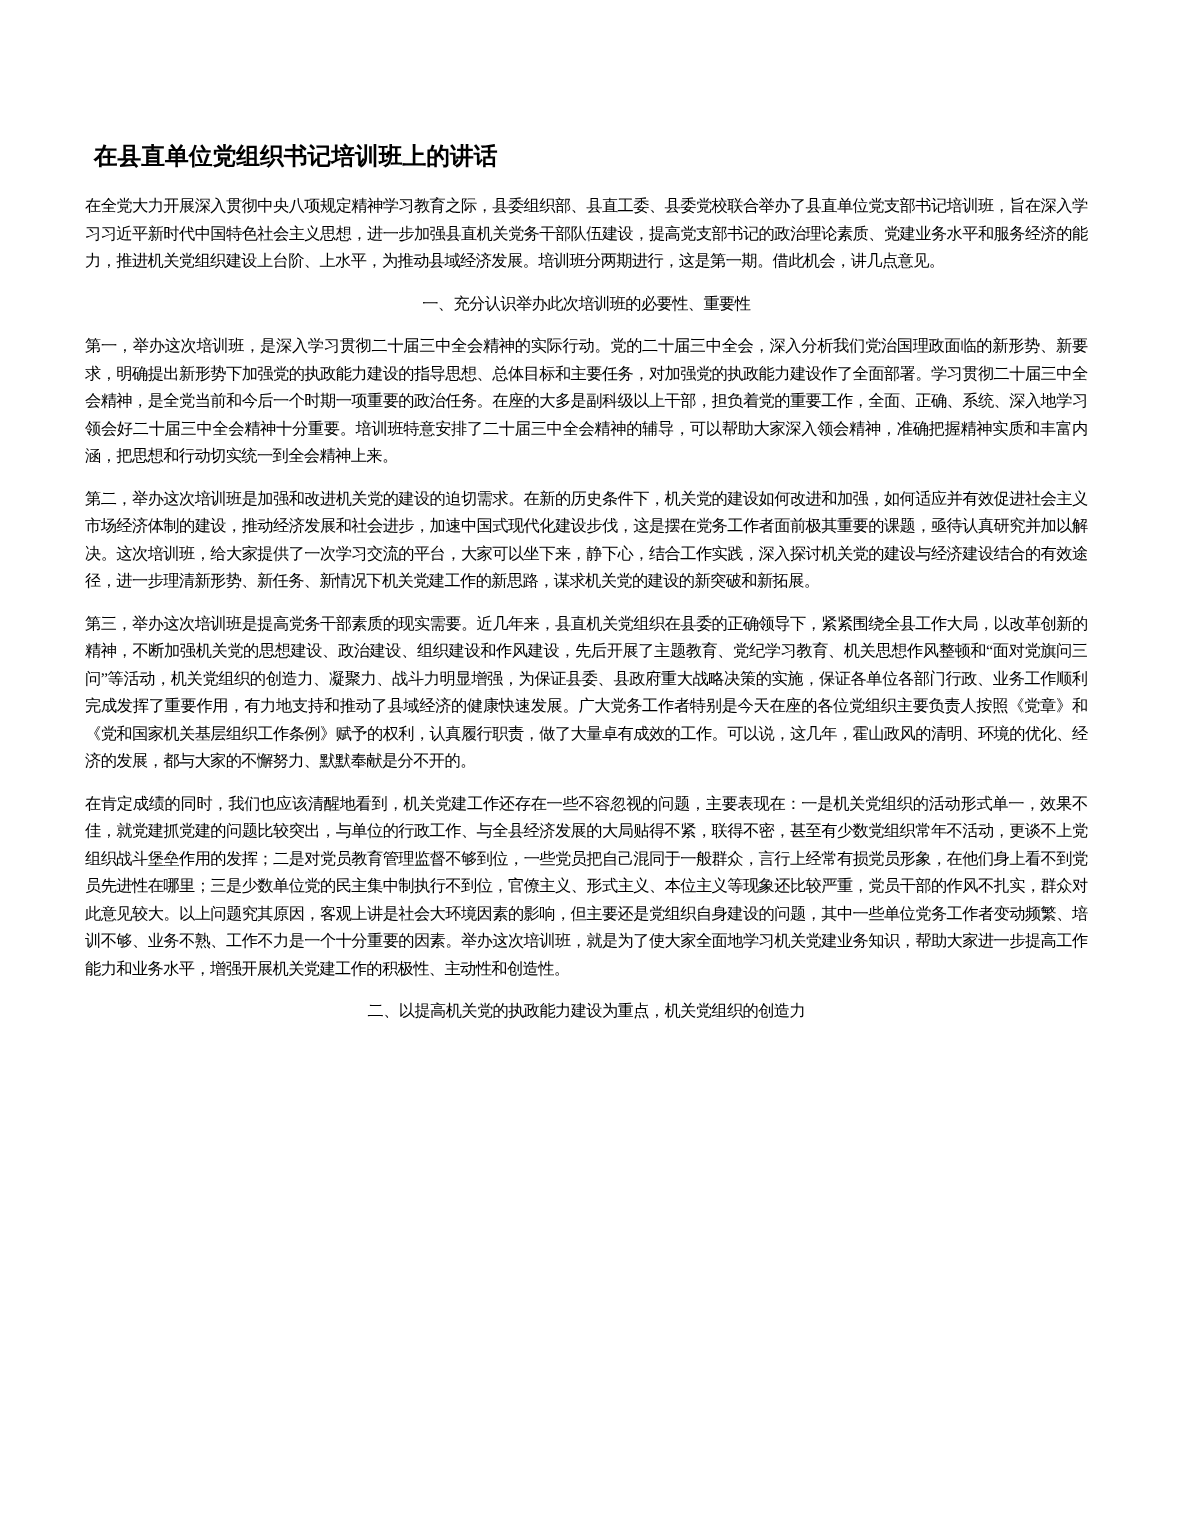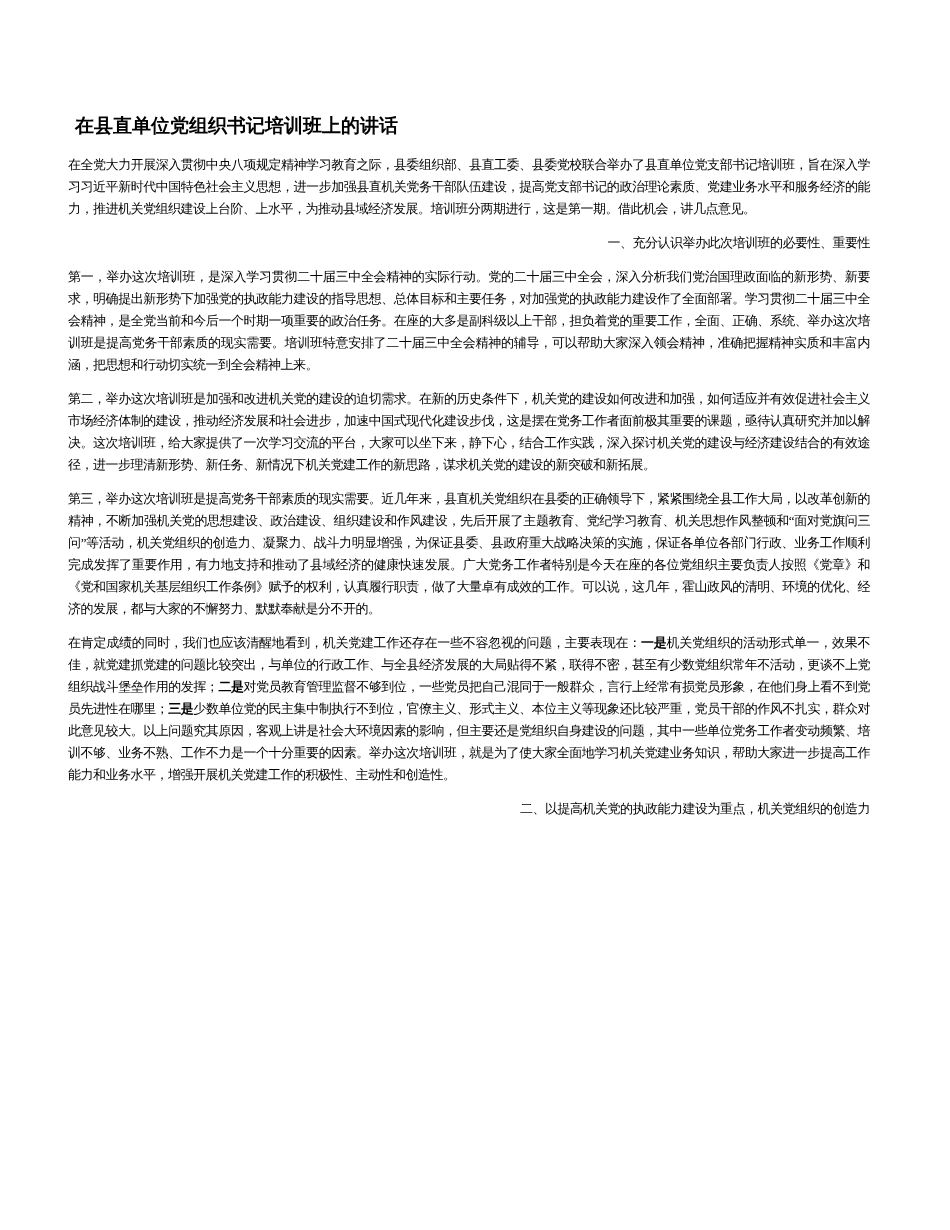--- a/index.html
+++ b/index.html
@@ -32,38 +32,38 @@
   .body-para {
     font-size: 13px;
     line-height: 22px;
     letter-spacing: -0.5px;
     text-align: justify;
     text-justify: inter-ideograph;
     margin: 0 0 12px 0;
     word-break: normal;
   }
   .heading-para {
-    text-align: right;
+    text-align: center;
   }
   .body-para b {
-    font-weight: bold;
+    font-weight: normal;
   }
 </style>
 </head>
 <body>
 
 <div class="page">
 
   <h1 class="doc-title">在县直单位党组织书记培训班上的讲话</h1>
 
   <p class="body-para">在全党大力开展深入贯彻中央八项规定精神学习教育之际，县委组织部、县直工委、县委党校联合举办了县直单位党支部书记培训班，旨在深入学习习近平新时代中国特色社会主义思想，进一步加强县直机关党务干部队伍建设，提高党支部书记的政治理论素质、党建业务水平和服务经济的能力，推进机关党组织建设上台阶、上水平，为推动县域经济发展。培训班分两期进行，这是第一期。借此机会，讲几点意见。</p>
 
   <p class="body-para heading-para">一、充分认识举办此次培训班的必要性、重要性</p>
 
-  <p class="body-para">第一，举办这次培训班，是深入学习贯彻二十届三中全会精神的实际行动。党的二十届三中全会，深入分析我们党治国理政面临的新形势、新要求，明确提出新形势下加强党的执政能力建设的指导思想、总体目标和主要任务，对加强党的执政能力建设作了全面部署。学习贯彻二十届三中全会精神，是全党当前和今后一个时期一项重要的政治任务。在座的大多是副科级以上干部，担负着党的重要工作，全面、正确、系统、举办这次培训班是提高党务干部素质的现实需要。培训班特意安排了二十届三中全会精神的辅导，可以帮助大家深入领会精神，准确把握精神实质和丰富内涵，把思想和行动切实统一到全会精神上来。</p>
+  <p class="body-para">第一，举办这次培训班，是深入学习贯彻二十届三中全会精神的实际行动。党的二十届三中全会，深入分析我们党治国理政面临的新形势、新要求，明确提出新形势下加强党的执政能力建设的指导思想、总体目标和主要任务，对加强党的执政能力建设作了全面部署。学习贯彻二十届三中全会精神，是全党当前和今后一个时期一项重要的政治任务。在座的大多是副科级以上干部，担负着党的重要工作，全面、正确、系统、深入地学习领会好二十届三中全会精神十分重要。培训班特意安排了二十届三中全会精神的辅导，可以帮助大家深入领会精神，准确把握精神实质和丰富内涵，把思想和行动切实统一到全会精神上来。</p>
 
   <p class="body-para">第二，举办这次培训班是加强和改进机关党的建设的迫切需求。在新的历史条件下，机关党的建设如何改进和加强，如何适应并有效促进社会主义市场经济体制的建设，推动经济发展和社会进步，加速中国式现代化建设步伐，这是摆在党务工作者面前极其重要的课题，亟待认真研究并加以解决。这次培训班，给大家提供了一次学习交流的平台，大家可以坐下来，静下心，结合工作实践，深入探讨机关党的建设与经济建设结合的有效途径，进一步理清新形势、新任务、新情况下机关党建工作的新思路，谋求机关党的建设的新突破和新拓展。</p>
 
   <p class="body-para">第三，举办这次培训班是提高党务干部素质的现实需要。近几年来，县直机关党组织在县委的正确领导下，紧紧围绕全县工作大局，以改革创新的精神，不断加强机关党的思想建设、政治建设、组织建设和作风建设，先后开展了主题教育、党纪学习教育、机关思想作风整顿和“面对党旗问三问”等活动，机关党组织的创造力、凝聚力、战斗力明显增强，为保证县委、县政府重大战略决策的实施，保证各单位各部门行政、业务工作顺利完成发挥了重要作用，有力地支持和推动了县域经济的健康快速发展。广大党务工作者特别是今天在座的各位党组织主要负责人按照《党章》和《党和国家机关基层组织工作条例》赋予的权利，认真履行职责，做了大量卓有成效的工作。可以说，这几年，霍山政风的清明、环境的优化、经济的发展，都与大家的不懈努力、默默奉献是分不开的。</p>
 
   <p class="body-para"><span>在肯定成绩的同时，我们也应该清醒地看到，机关党建工作还存在一些不容忽视的问题，主要表现在：</span><b>一是</b><span>机关党组织的活动形式单一，效果不佳，就党建抓党建的问题比较突出，与单位的行政工作、与全县经济发展的大局贴得不紧，联得不密，甚至有少数党组织常年不活动，更谈不上党组织战斗堡垒作用的发挥；</span><b>二是</b><span>对党员教育管理监督不够到位，一些党员把自己混同于一般群众，言行上经常有损党员形象，在他们身上看不到党员先进性在哪里；</span><b>三是</b><span>少数单位党的民主集中制执行不到位，官僚主义、形式主义、本位主义等现象还比较严重，党员干部的作风不扎实，群众对此意见较大。以上问题究其原因，客观上讲是社会大环境因素的影响，但主要还是党组织自身建设的问题，其中一些单位党务工作者变动频繁、培训不够、业务不熟、工作不力是一个十分重要的因素。举办这次培训班，就是为了使大家全面地学习机关党建业务知识，帮助大家进一步提高工作能力和业务水平，增强开展机关党建工作的积极性、主动性和创造性。</span></p>
 
   <p class="body-para heading-para">二、以提高机关党的执政能力建设为重点，机关党组织的创造力</p>
 
 </div>

